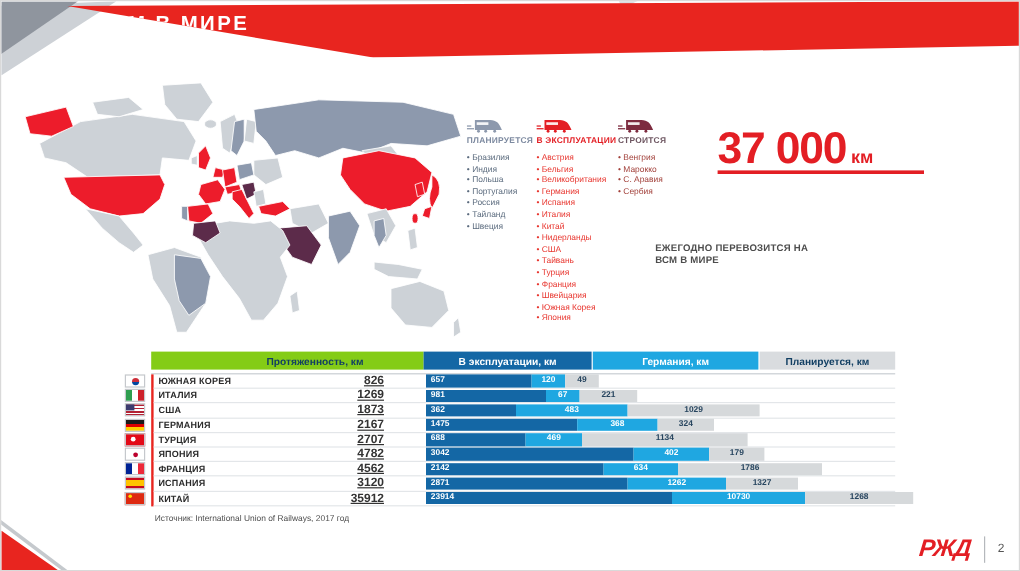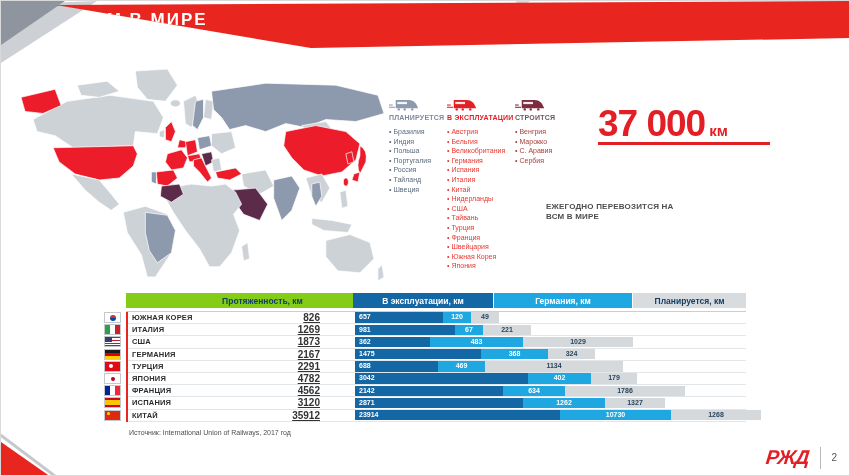--- a/index.html
+++ b/index.html
@@ -297,21 +297,21 @@
           <span class="ttot">2167</span>
           <div class="tbars">
             <span class="seg seg-op" style="width: 126px;">1475</span>
             <span class="seg seg-co" style="width: 67px;">368</span>
             <span class="seg seg-pl" style="width: 47px;">324</span>
           </div>
         </div>
         <div class="trow">
           <span class="flag flag-tr"></span>
           <span class="tname">ТУРЦИЯ</span>
-          <span class="ttot">2291</span>
+          <span class="ttot">2707</span>
           <div class="tbars">
             <span class="seg seg-op" style="width: 83px;">688</span>
             <span class="seg seg-co" style="width: 47px;">469</span>
             <span class="seg seg-pl" style="width: 138px;">1134</span>
           </div>
         </div>
         <div class="trow">
           <span class="flag flag-jp"></span>
           <span class="tname">ЯПОНИЯ</span>
           <span class="ttot">4782</span>

